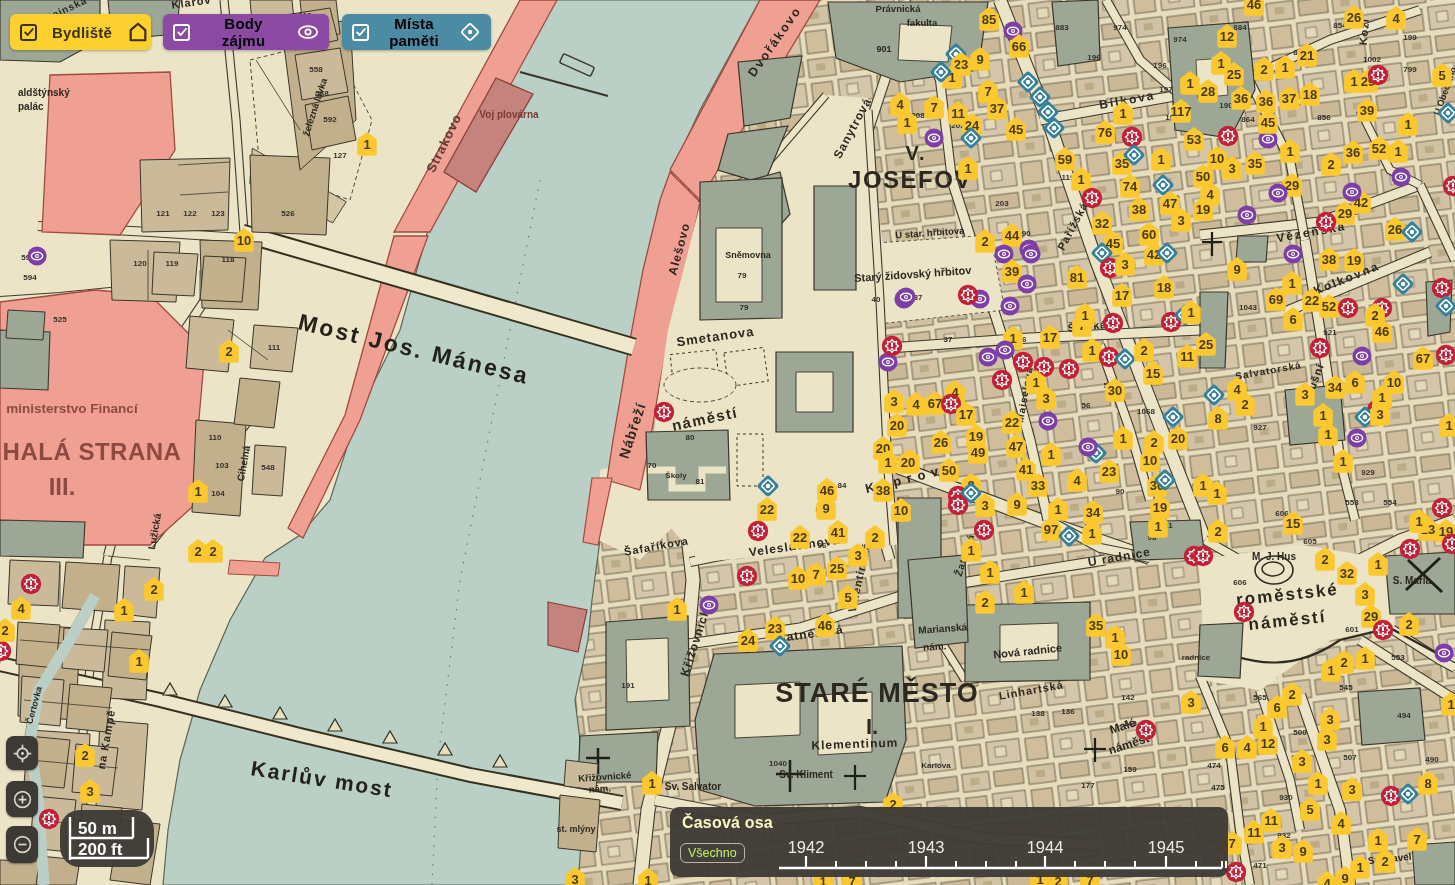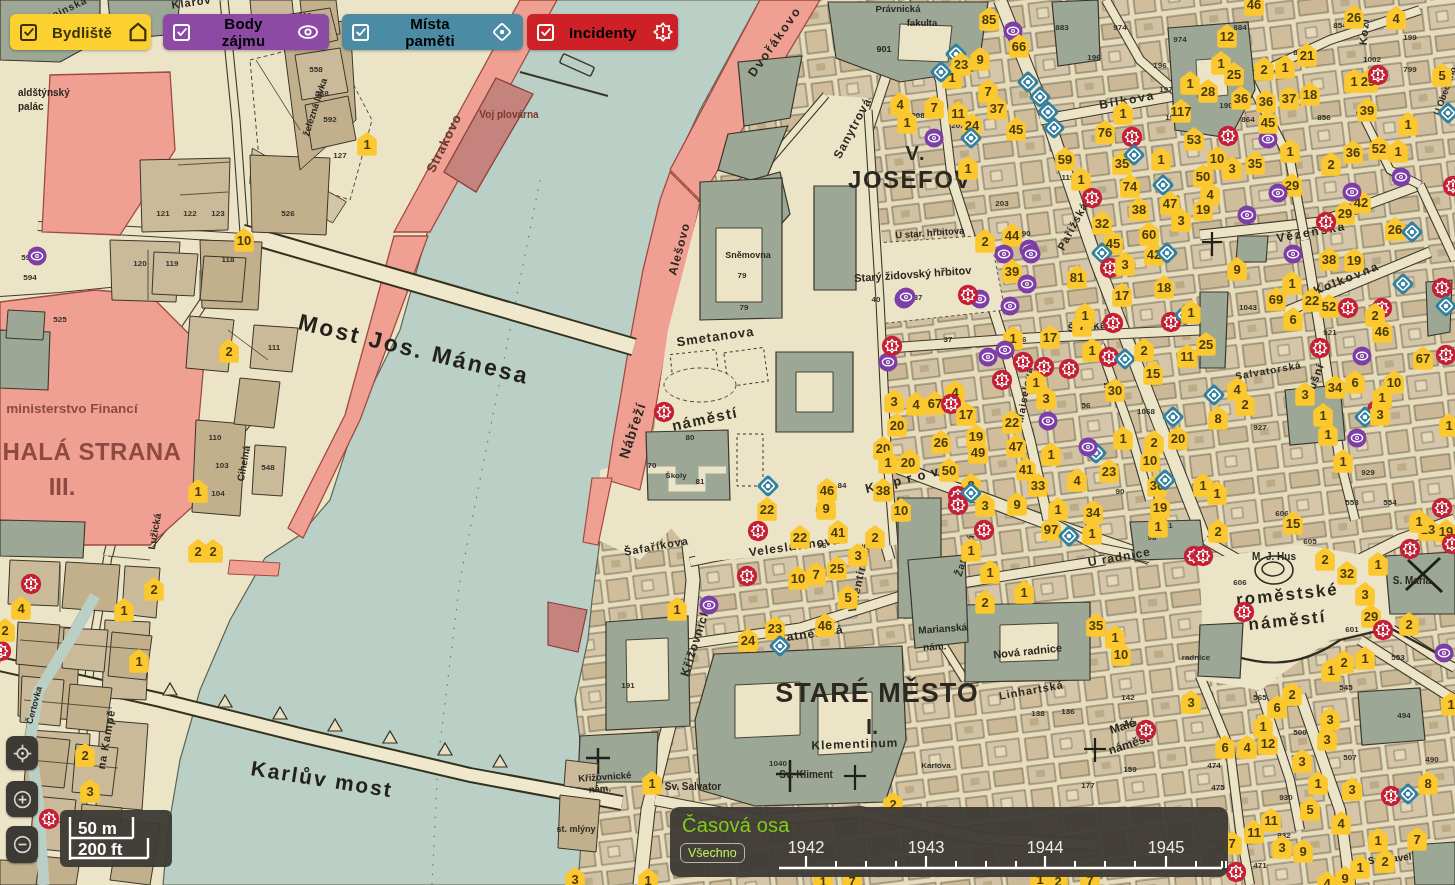--- a/index.html
+++ b/index.html
@@ -11,23 +11,23 @@
 .yellow{background:#fcd12f}
 .purple{background:#8c4aa5}
 .teal{background:#4b8ca4}
 .red{background:#cd2027}
 .cb{width:17px;height:17px;border:2px solid #fff;border-radius:3px;display:flex;align-items:center;justify-content:center;flex:none}
 .cb svg{width:12px;height:12px}
 .cb.dark{border-color:#3b3107}
 .bi{width:22px;height:22px;flex:none}
 .sq{position:absolute;left:6px;width:32px;background:#3d3a35;border-radius:8px;display:flex;align-items:center;justify-content:center;box-shadow:0 1px 2px rgba(0,0,0,.4)}
 .sq svg{width:21px;height:21px}
-.scalebox{position:absolute;left:60px;top:810px;width:112px;height:57px;background:rgba(61,58,53,.96);border-radius:6px}
+.scalebox{position:absolute;left:60px;top:810px;width:94px;height:57px;background:rgba(61,58,53,.96);border-radius:20px}
 .timeline{position:absolute;left:670px;top:807px;width:558px;height:70px;background:rgba(62,58,53,.96);border-radius:9px}
-.tl-title{position:absolute;left:12px;top:7px;color:#84cc16;font-weight:normal;font-size:20px;letter-spacing:.2px}
+.tl-title{position:absolute;left:12px;top:7px;color:#fef9c3;font-weight:bold;font-size:16px;letter-spacing:.2px}
 .tl-btn{position:absolute;left:10px;top:36px;color:#bef264;font-size:12.5px;border:1.5px solid #b9b6b0;border-radius:6px;padding:2px 7px}
 .tl-axis{position:absolute;left:107px;top:7px}
 </style></head>
 <body>
 <div class="stage">
 <svg width="1455" height="885" viewBox="0 0 1455 885" font-family="Liberation Sans, sans-serif">
 
 <defs>
 <clipPath id="rightland">
           <polygon points="620,0 1455,0 1455,885 560,885 560,640 600,470 640,300"></polygon>
@@ -1044,43 +1044,30 @@
         <svg viewBox="0 0 14 14">
           <path d="M2.5 7.5 L5.5 10.5 L11.5 3.5" fill="none" stroke="#fff" stroke-width="2.2" stroke-linecap="round" stroke-linejoin="round"></path>
         </svg>
       </span>
   <span class="bl">Body zájmu</span>
   <svg class="bi" viewBox="0 0 24 24">
         <ellipse cx="12" cy="12" rx="10" ry="6.4" fill="none" stroke="#fff" stroke-width="2"></ellipse>
         <circle cx="12" cy="12" r="2.9" fill="none" stroke="#fff" stroke-width="2"></circle>
       </svg>
 </div>
-<div class="btn teal" style="left:342px;width:181px">
+<div class="btn teal" style="left:342px;width:149px">
   <span class="cb">
         <svg viewBox="0 0 14 14">
           <path d="M2.5 7.5 L5.5 10.5 L11.5 3.5" fill="none" stroke="#fff" stroke-width="2.2" stroke-linecap="round" stroke-linejoin="round"></path>
         </svg>
       </span>
   <span class="bl">Místa paměti</span>
   <svg class="bi" viewBox="0 0 24 24">
         <rect x="5.2" y="5.2" width="13.6" height="13.6" rx="2.5" fill="none" stroke="#fff" stroke-width="2" transform="rotate(45 12 12)"></rect>
         <circle cx="12" cy="12" r="2.4" fill="#fff"></circle>
-      </svg>
-</div>
-<div class="btn red" style="left:527px;width:151px">
-  <span class="cb">
-        <svg viewBox="0 0 14 14">
-          <path d="M2.5 7.5 L5.5 10.5 L11.5 3.5" fill="none" stroke="#fff" stroke-width="2.2" stroke-linecap="round" stroke-linejoin="round"></path>
-        </svg>
-      </span>
-  <span class="bl">Incidenty</span>
-  <svg class="bi" viewBox="-12 -12 24 24">
-        <path d="M0.00 -9.5 L-2.55 -6.18 L-6.72 -6.72 L-6.18 -2.55 L-9.5 0 L-6.18 2.55 L-6.72 6.72 L-2.55 6.18 L0 9.5 L2.55 6.18 L6.72 6.72 L6.18 2.55 L9.5 0 L6.18 -2.55 L6.72 -6.72 L2.55 -6.18 Z" fill="none" stroke="#fff" stroke-width="1.8"></path>
-        <rect x="-1.1" y="-5" width="2.2" height="6.4" fill="#fff"></rect>
-        <circle cy="4.6" r="1.5" fill="#fff"></circle>
       </svg>
 </div>
 
 <div class="sq" style="top:736px;height:34px">
   <svg viewBox="0 0 24 24">
         <circle cx="12" cy="12" r="6" fill="none" stroke="#d8d6d0" stroke-width="2"></circle>
         <circle cx="12" cy="12" r="1.6" fill="#d8d6d0"></circle>
         <path d="M12 2 v4 M12 18 v4 M2 12 h4 M18 12 h4" stroke="#d8d6d0" stroke-width="2"></path>
       </svg>
 </div>

